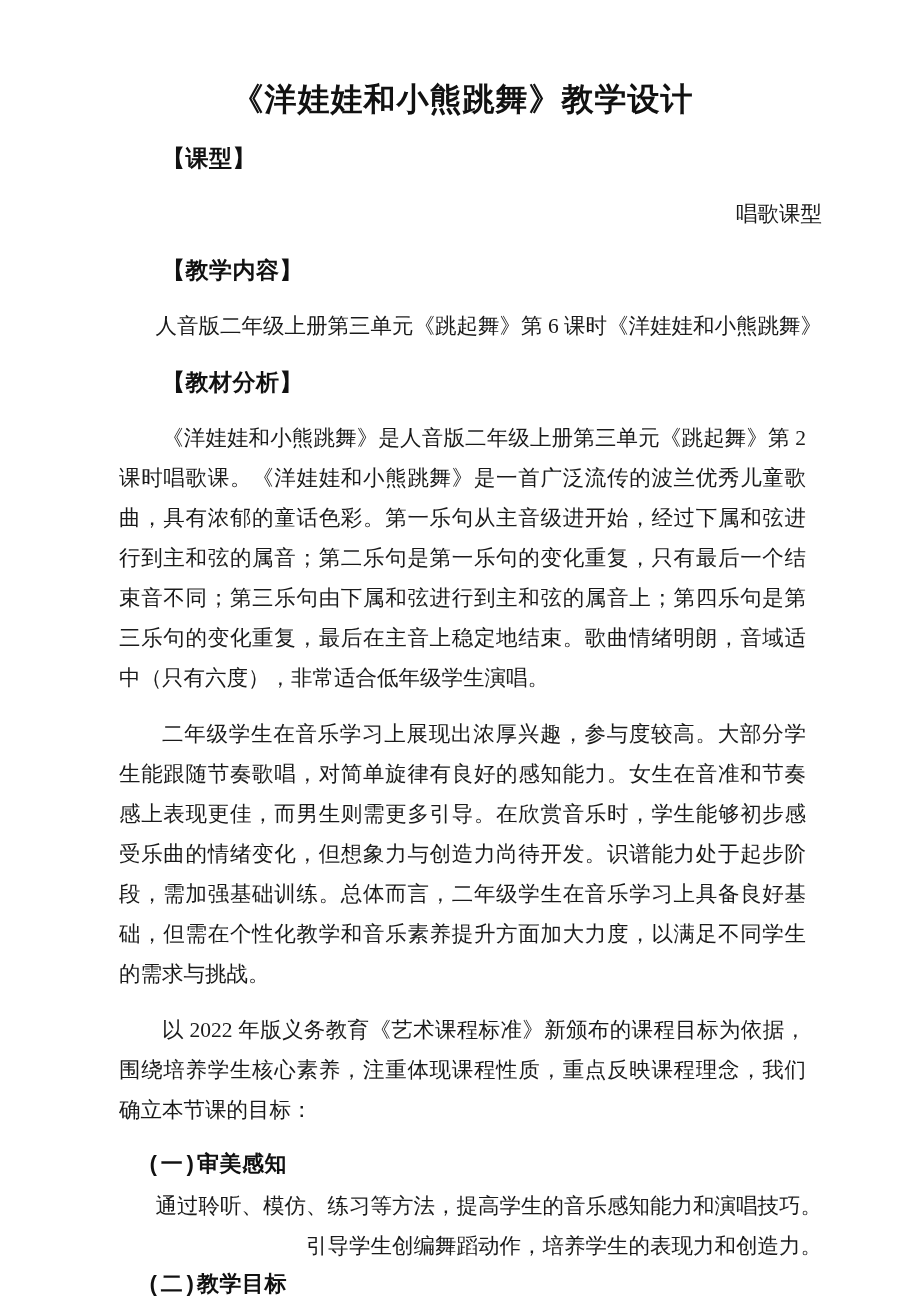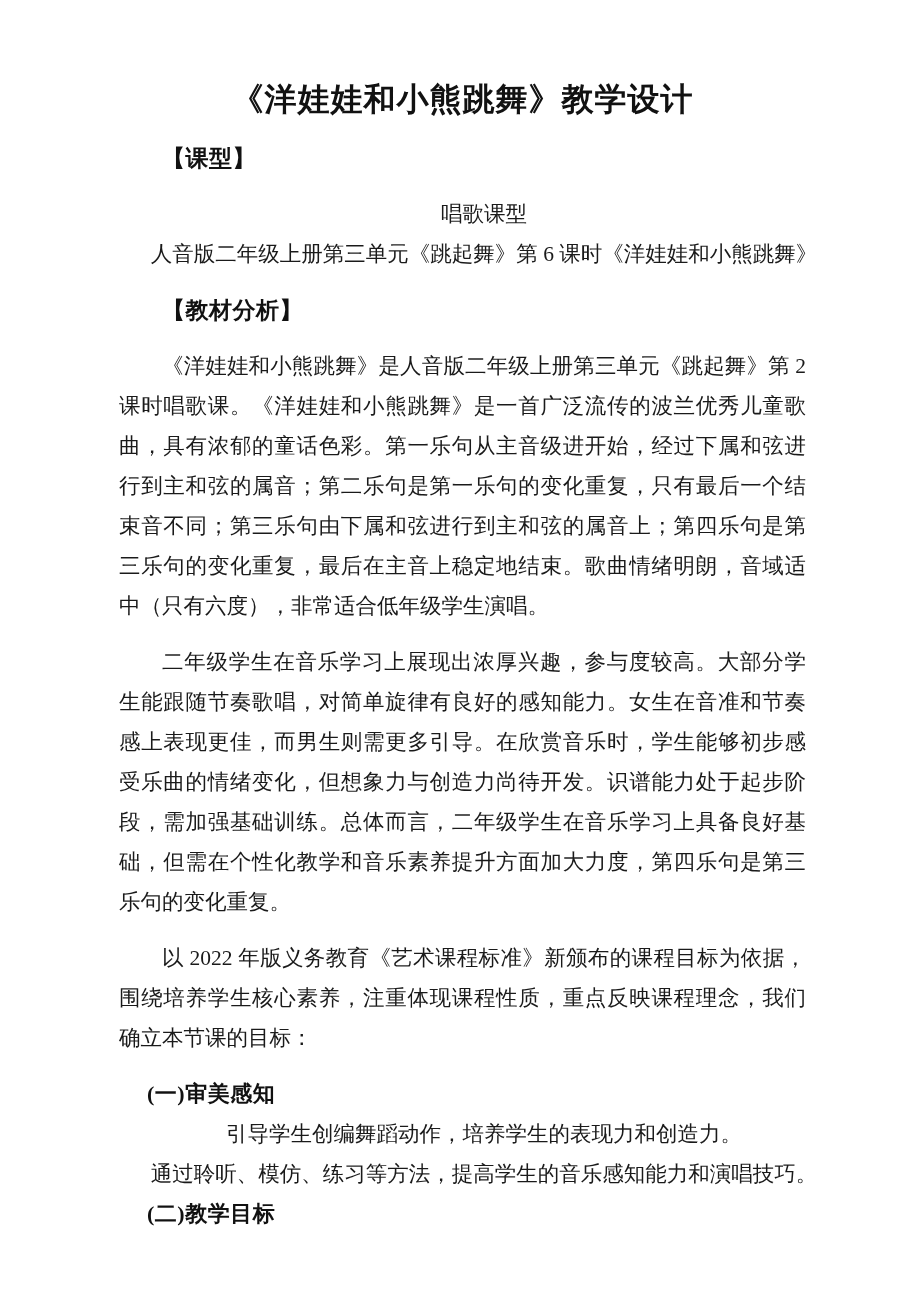--- a/index.html
+++ b/index.html
@@ -32,21 +32,21 @@
     font-family: "Liberation Sans", "DejaVu Sans", sans-serif;
     font-weight: 700;
     font-size: 23px;
     line-height: 40px;
     letter-spacing: 0.5px;
     margin: 16px;
     text-indent: 43px;
     color: #111111;
   }
   .sub {
-    font-family: Liberation Serif, serif;
+    font-family: Liberation Mono, monospace;
     font-weight: 700;
     font-size: 22px;
     line-height: 40px;
     letter-spacing: 0.5px;
     margin: 0;
     text-indent: 44px;
     color: #111111;
   }
   p.para {
     font-size: 21.5px;
@@ -55,53 +55,54 @@
     text-indent: 43px;
     text-align: justify;
     letter-spacing: 0;
     color: #1a1a1a;
   }
   p.line {
     font-size: 21.5px;
     line-height: 40px;
     margin: 0;
     text-indent: 43px;
-    text-align: center;
+    text-align: right;
     color: #1a1a1a;
   }
   section { margin: 0; padding: 0; }
 </style>
 </head>
 <body>
 
 <div class="page">
 
   <h1 class="title">《洋娃娃和小熊跳舞》教学设计</h1>
 
   <section>
     <h2 class="hd">【课型】</h2>
     <p class="line">唱歌课型</p>
   </section>
 
   <section>
+    <h2 class="hd">【教学内容】</h2>
     <p class="line">人音版二年级上册第三单元《跳起舞》第 6 课时《洋娃娃和小熊跳舞》</p>
   </section>
 
   <section>
     <h2 class="hd">【教材分析】</h2>
     <p class="para">《洋娃娃和小熊跳舞》是人音版二年级上册第三单元《跳起舞》第 2 课时唱歌课。《洋娃娃和小熊跳舞》是一首广泛流传的波兰优秀儿童歌曲，具有浓郁的童话色彩。第一乐句从主音级进开始，经过下属和弦进行到主和弦的属音；第二乐句是第一乐句的变化重复，只有最后一个结束音不同；第三乐句由下属和弦进行到主和弦的属音上；第四乐句是第三乐句的变化重复，最后在主音上稳定地结束。歌曲情绪明朗，音域适中（只有六度），非常适合低年级学生演唱。</p>
   </section>
 
   <section>
-    <p class="para">二年级学生在音乐学习上展现出浓厚兴趣，参与度较高。大部分学生能跟随节奏歌唱，对简单旋律有良好的感知能力。女生在音准和节奏感上表现更佳，而男生则需更多引导。在欣赏音乐时，学生能够初步感受乐曲的情绪变化，但想象力与创造力尚待开发。识谱能力处于起步阶段，需加强基础训练。总体而言，二年级学生在音乐学习上具备良好基础，但需在个性化教学和音乐素养提升方面加大力度，第四乐句是第三乐句的变化重复。</p>
+    <p class="para">二年级学生在音乐学习上展现出浓厚兴趣，参与度较高。大部分学生能跟随节奏歌唱，对简单旋律有良好的感知能力。女生在音准和节奏感上表现更佳，而男生则需更多引导。在欣赏音乐时，学生能够初步感受乐曲的情绪变化，但想象力与创造力尚待开发。识谱能力处于起步阶段，需加强基础训练。总体而言，二年级学生在音乐学习上具备良好基础，但需在个性化教学和音乐素养提升方面加大力度，以满足不同学生的需求与挑战。</p>
   </section>
 
   <section>
     <p class="para">以 2022 年版义务教育《艺术课程标准》新颁布的课程目标为依据，围绕培养学生核心素养，注重体现课程性质，重点反映课程理念，我们确立本节课的目标：</p>
 
     <h3 class="sub">(一)审美感知</h3>
+    <p class="line">通过聆听、模仿、练习等方法，提高学生的音乐感知能力和演唱技巧。</p>
     <p class="line">引导学生创编舞蹈动作，培养学生的表现力和创造力。</p>
-    <p class="line">通过聆听、模仿、练习等方法，提高学生的音乐感知能力和演唱技巧。</p>
 
     <h3 class="sub">(二)教学目标</h3>
   </section>
 
 </div>
 
 </body></html>

